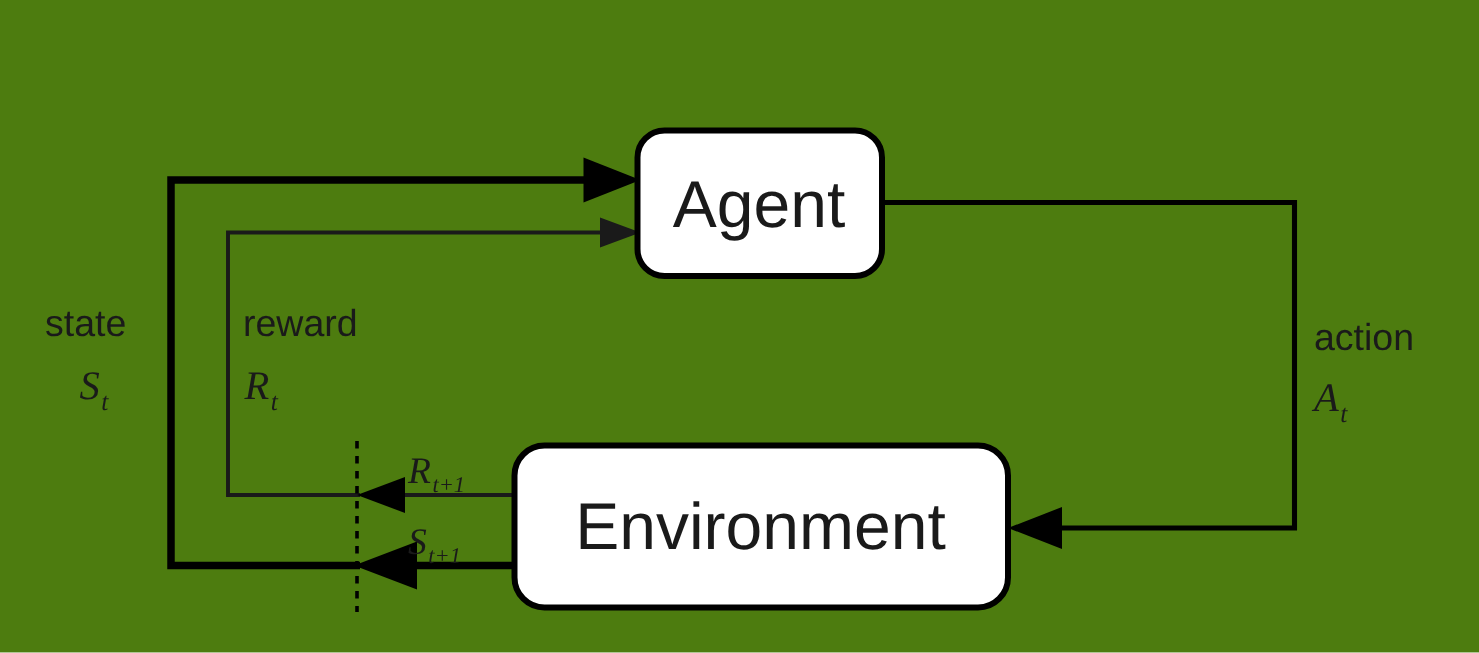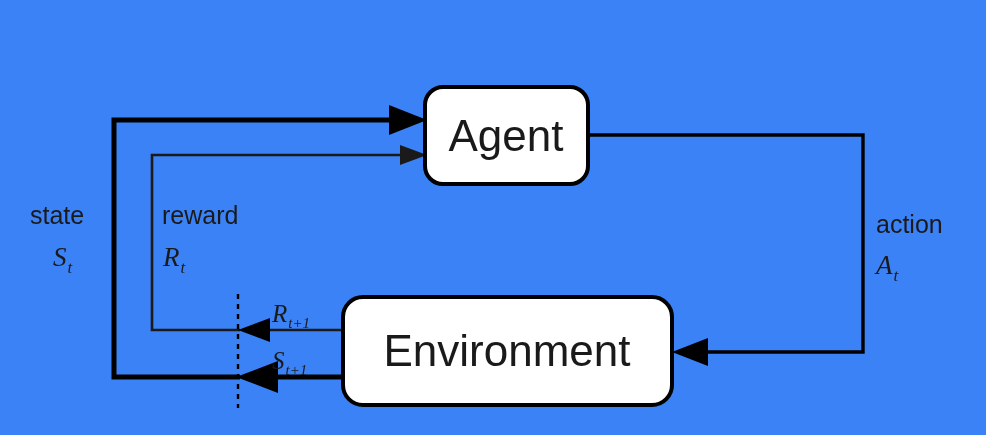--- a/index.html
+++ b/index.html
@@ -7,21 +7,21 @@
     padding: 0;
     background: #ffffff;
   }
   body {
     font-family: "Liberation Sans", sans-serif;
   }
   #canvas {
     position: relative;
     width: 986px;
     height: 435px;
-    background: #3b82f6;
+    background: #4d7c0f;
     overflow: hidden;
   }
   #diagram-svg {
     position: absolute;
     left: 0;
     top: 0;
     width: 986px;
     height: 435px;
   }
   .node-label {

